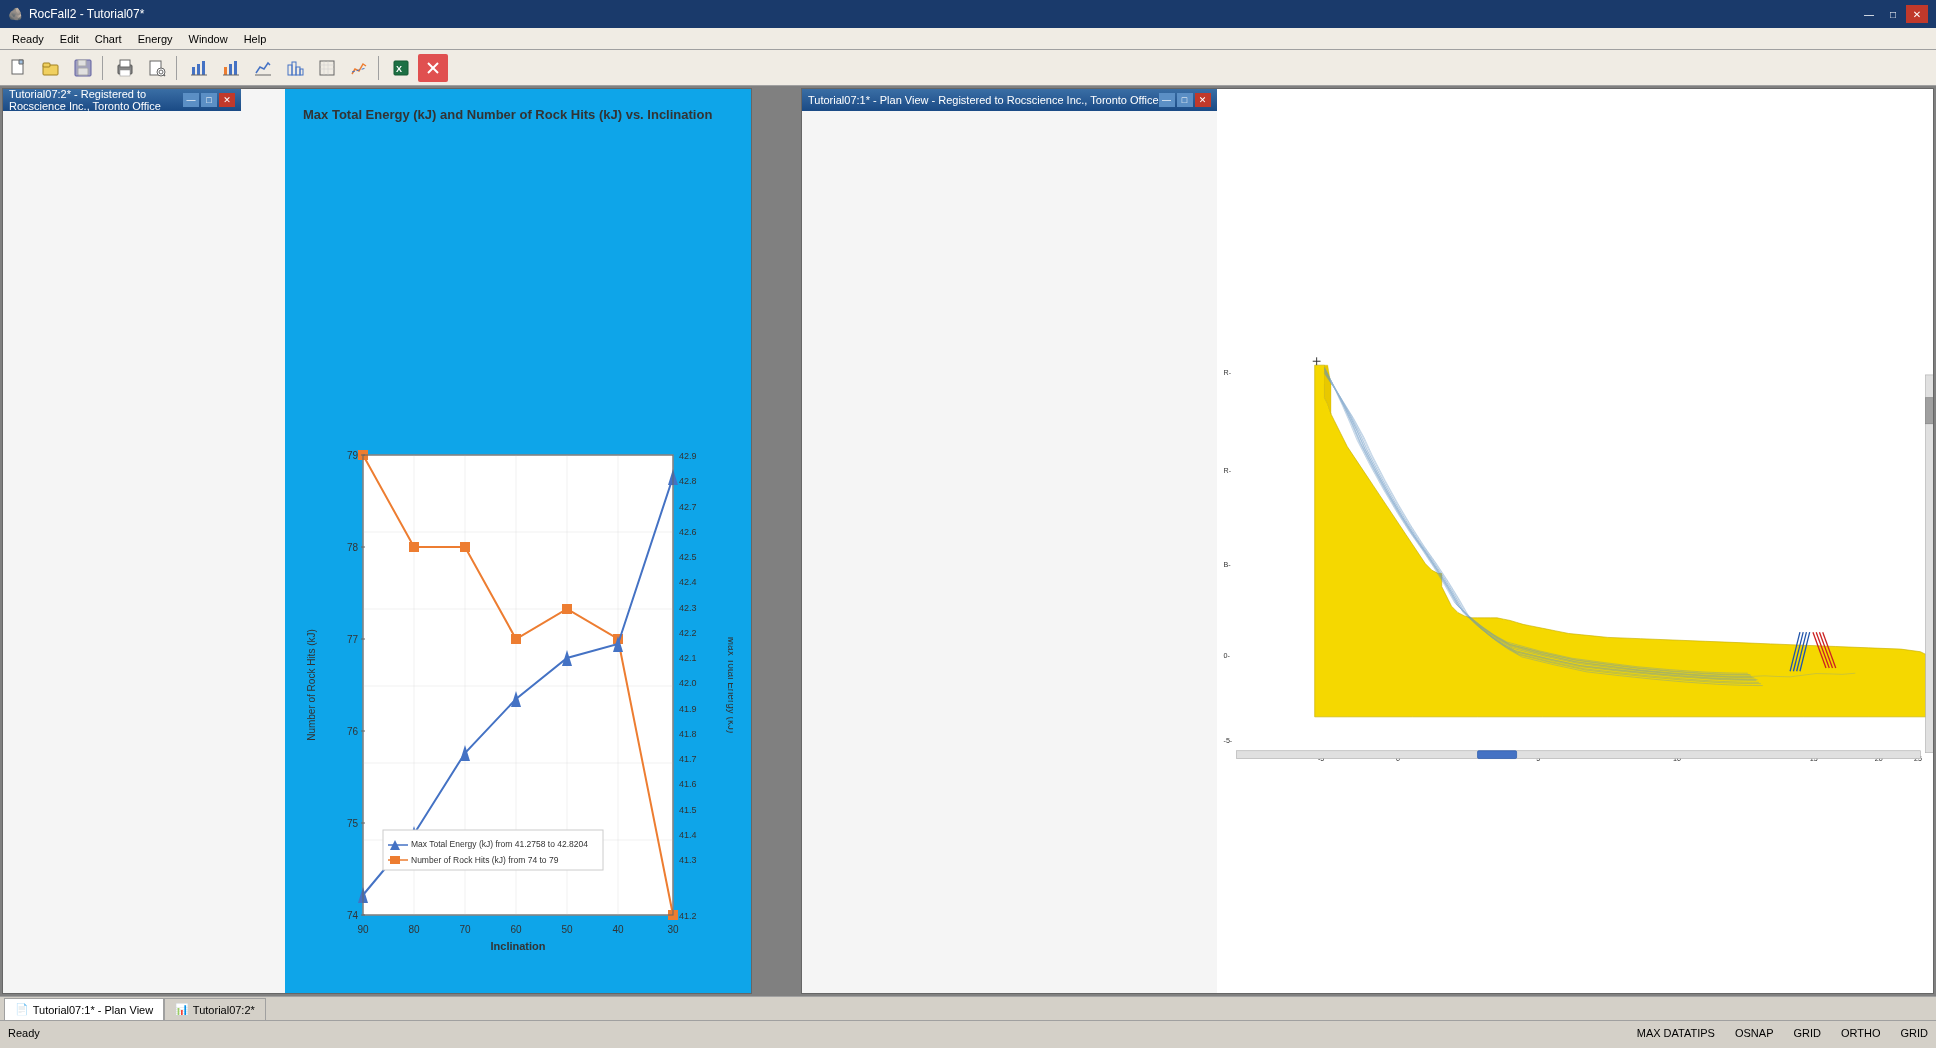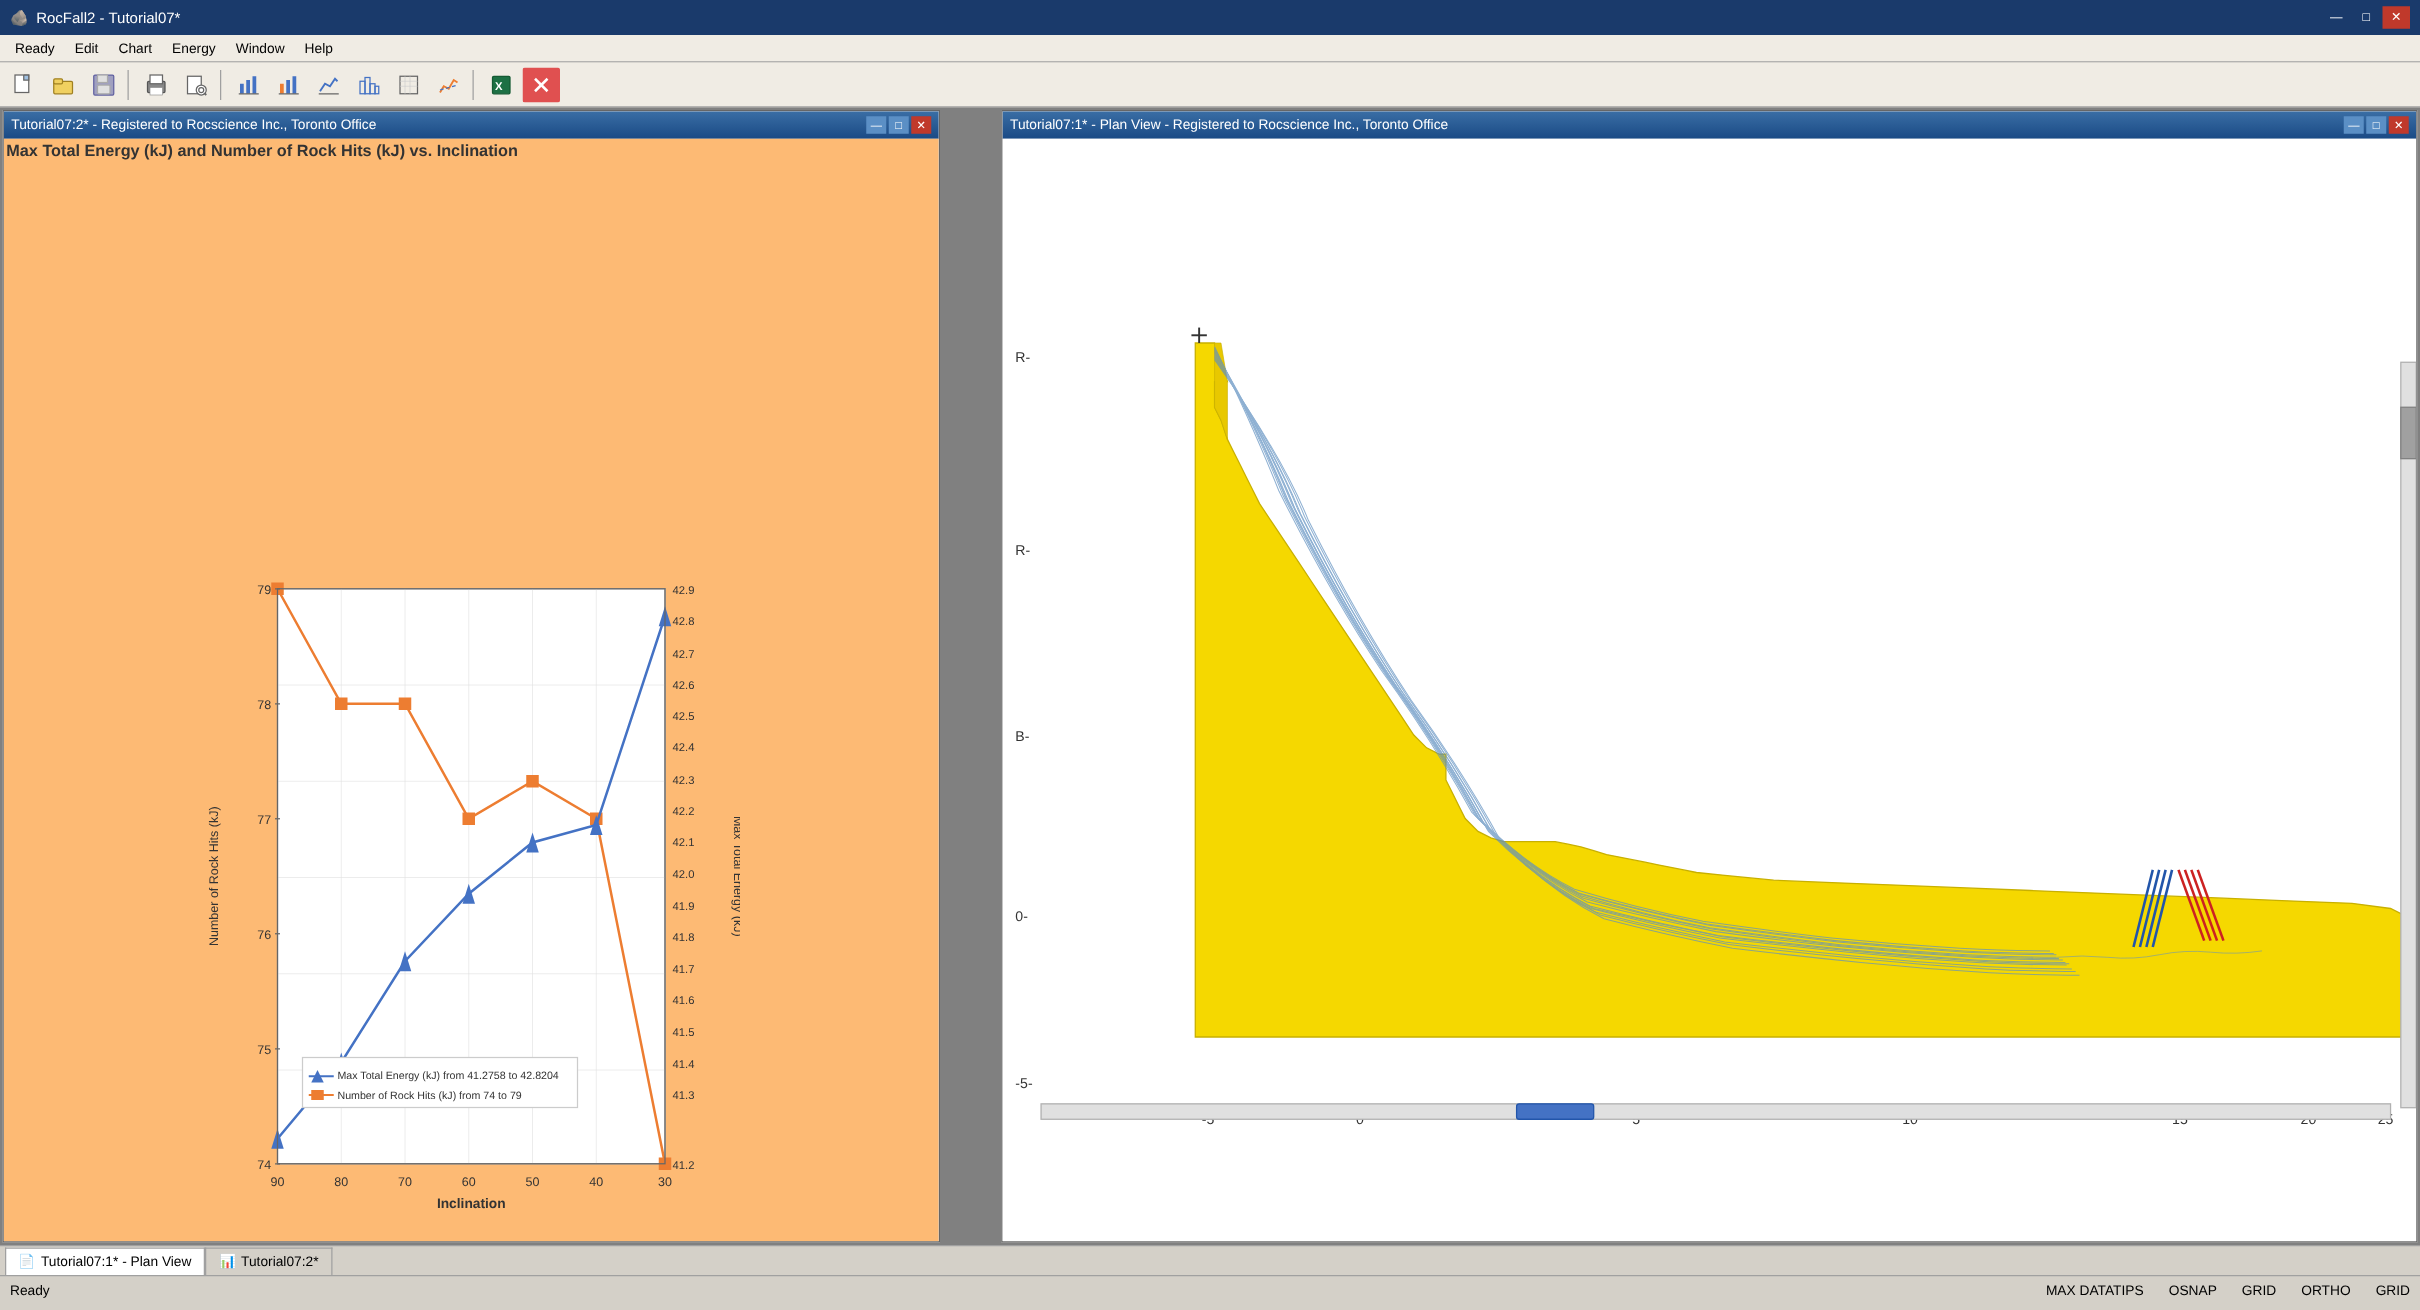--- a/index.html
+++ b/index.html
@@ -71,21 +71,20 @@
       background: #808080;
       gap: 2px;
       padding: 2px;
     }
 
     
     .sub-window {
       background: #f5f5f5;
       border: 1px solid #666;
       display: flex;
-      flex-direction: column;
       overflow: hidden;
     }
     .sub-window-title {
       background: linear-gradient(to bottom, #3a6ea5, #1a4a85);
       color: white;
       height: 22px;
       display: flex;
       align-items: center;
       justify-content: space-between;
       padding: 0 6px;
@@ -101,25 +100,26 @@
       color: white;
     }
     .sub-win-btn.close { background: #c0392b; }
 
     
     .chart-window {
       width: 750px;
       flex-shrink: 0;
     }
     .chart-content {
-      padding: 2px;
+      padding: 18px;
       flex: 1;
       display: flex;
       flex-direction: column;
-      background: #fdba74;
+      background: #0ea5e9;
+      margin-left: 44px;
     }
     .chart-title {
       font-size: 13px;
       font-weight: bold;
       margin-bottom: 10px;
       color: #333;
     }
     .chart-area {
       flex: 1;
       display: flex;

